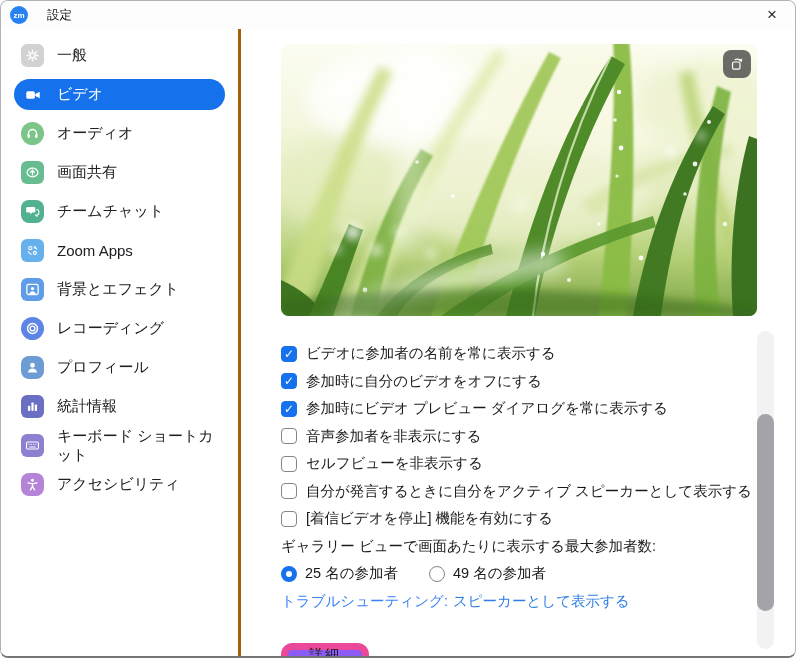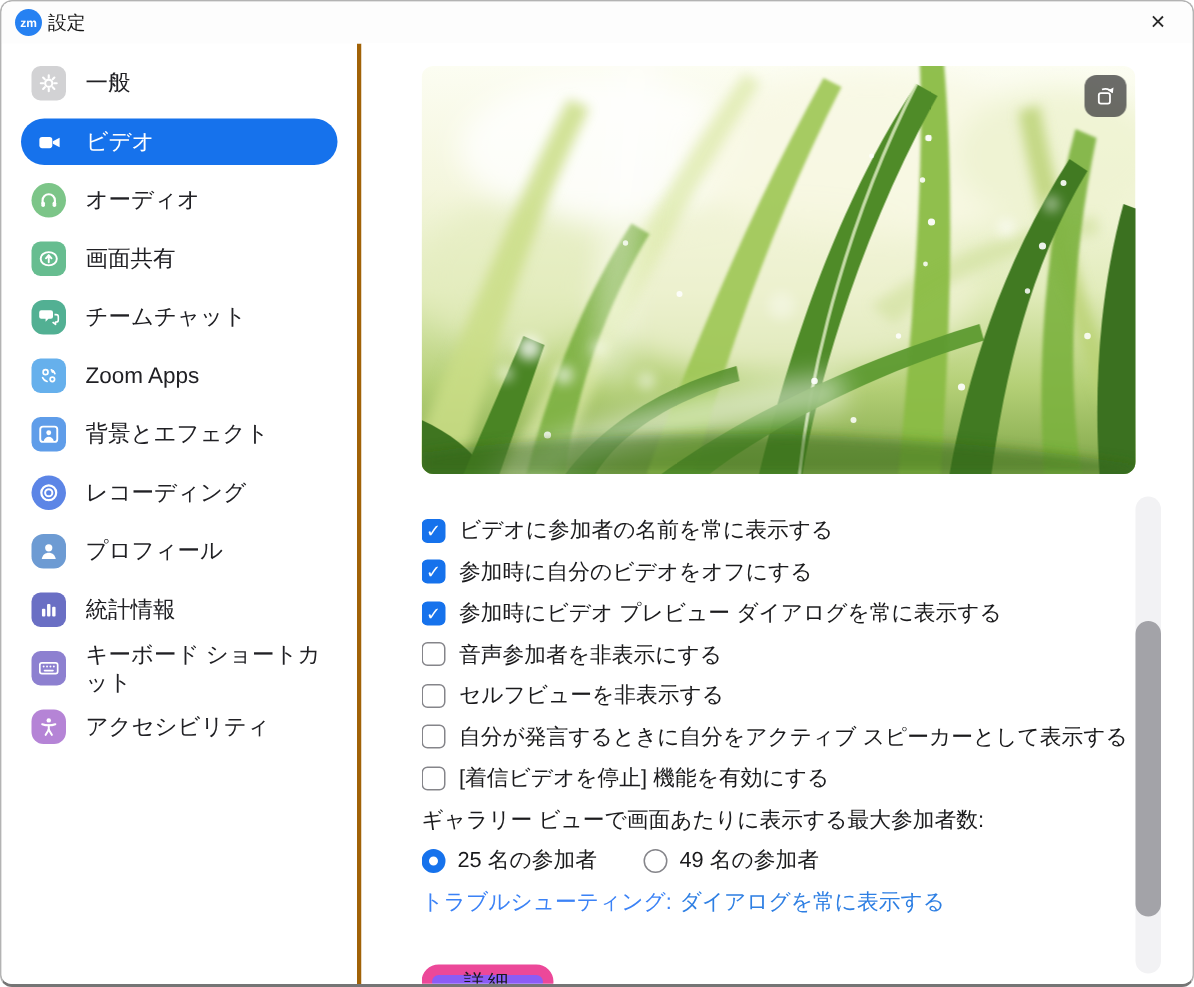--- a/index.html
+++ b/index.html
@@ -10,21 +10,21 @@
   .window {
     width:796px; height:658px;
     border:1px solid #b3b3b3; border-bottom:2px solid #757575;
     border-radius:8px; overflow:hidden;
     display:flex; flex-direction:column; background:#fff;
   }
 
   
   .titlebar { height:28px; flex:0 0 28px; display:flex; align-items:center; padding-left:9px; position:relative; background:#fdfdfd; }
   .zm-logo { width:18px; height:18px; border-radius:50%; background:#2681f2; color:#fff; font-size:8px; font-weight:bold; display:flex; align-items:center; justify-content:center; }
-  .tb-title { margin-left:4px; font-size:12.5px; color:#141414; }
+  .tb-title { margin-left:19px; font-size:12.5px; color:#141414; }
   .tb-close { position:absolute; right:0; top:0; width:46px; height:28px; display:flex; align-items:center; justify-content:center; font-size:17px; color:#2a2a2a; cursor:pointer; }
 
   
   .bodyrow { flex:1; display:flex; min-height:0; }
   .sidebar { width:240px; flex:0 0 240px; border-right:3px solid #a16207; padding-top:11px; background:#fff; }
   .content { flex:1; position:relative; background:#fff; }
 
   
   .side-item { height:31px; margin:0 13px 8px 13px; border-radius:16px; display:flex; align-items:center; padding-left:7px; gap:13px; font-size:15px; color:#202024; cursor:pointer; }
   .side-item.on { background:var(--accent); color:#fff; }
@@ -354,21 +354,21 @@
             <span>25 名の参加者</span>
           </span>
           <span class="radio-group gap22">
             <span class="rb"></span>
             <span>49 名の参加者</span>
           </span>
         </div>
 
         <div class="opt-row static">
           <span class="ts-label">トラブルシューティング:</span>
-          <span class="ts-link" style="margin-left:-4px;">ダイアログを常に表示する</span>
+          <span class="ts-link" style="margin-left:-4px;">スピーカーとして表示する</span>
         </div>
       </div>
 
       <button class="adv-btn">詳細</button>
 
       <div class="sb-track">
         <div class="sb-thumb"></div>
       </div>
 
     </main>

